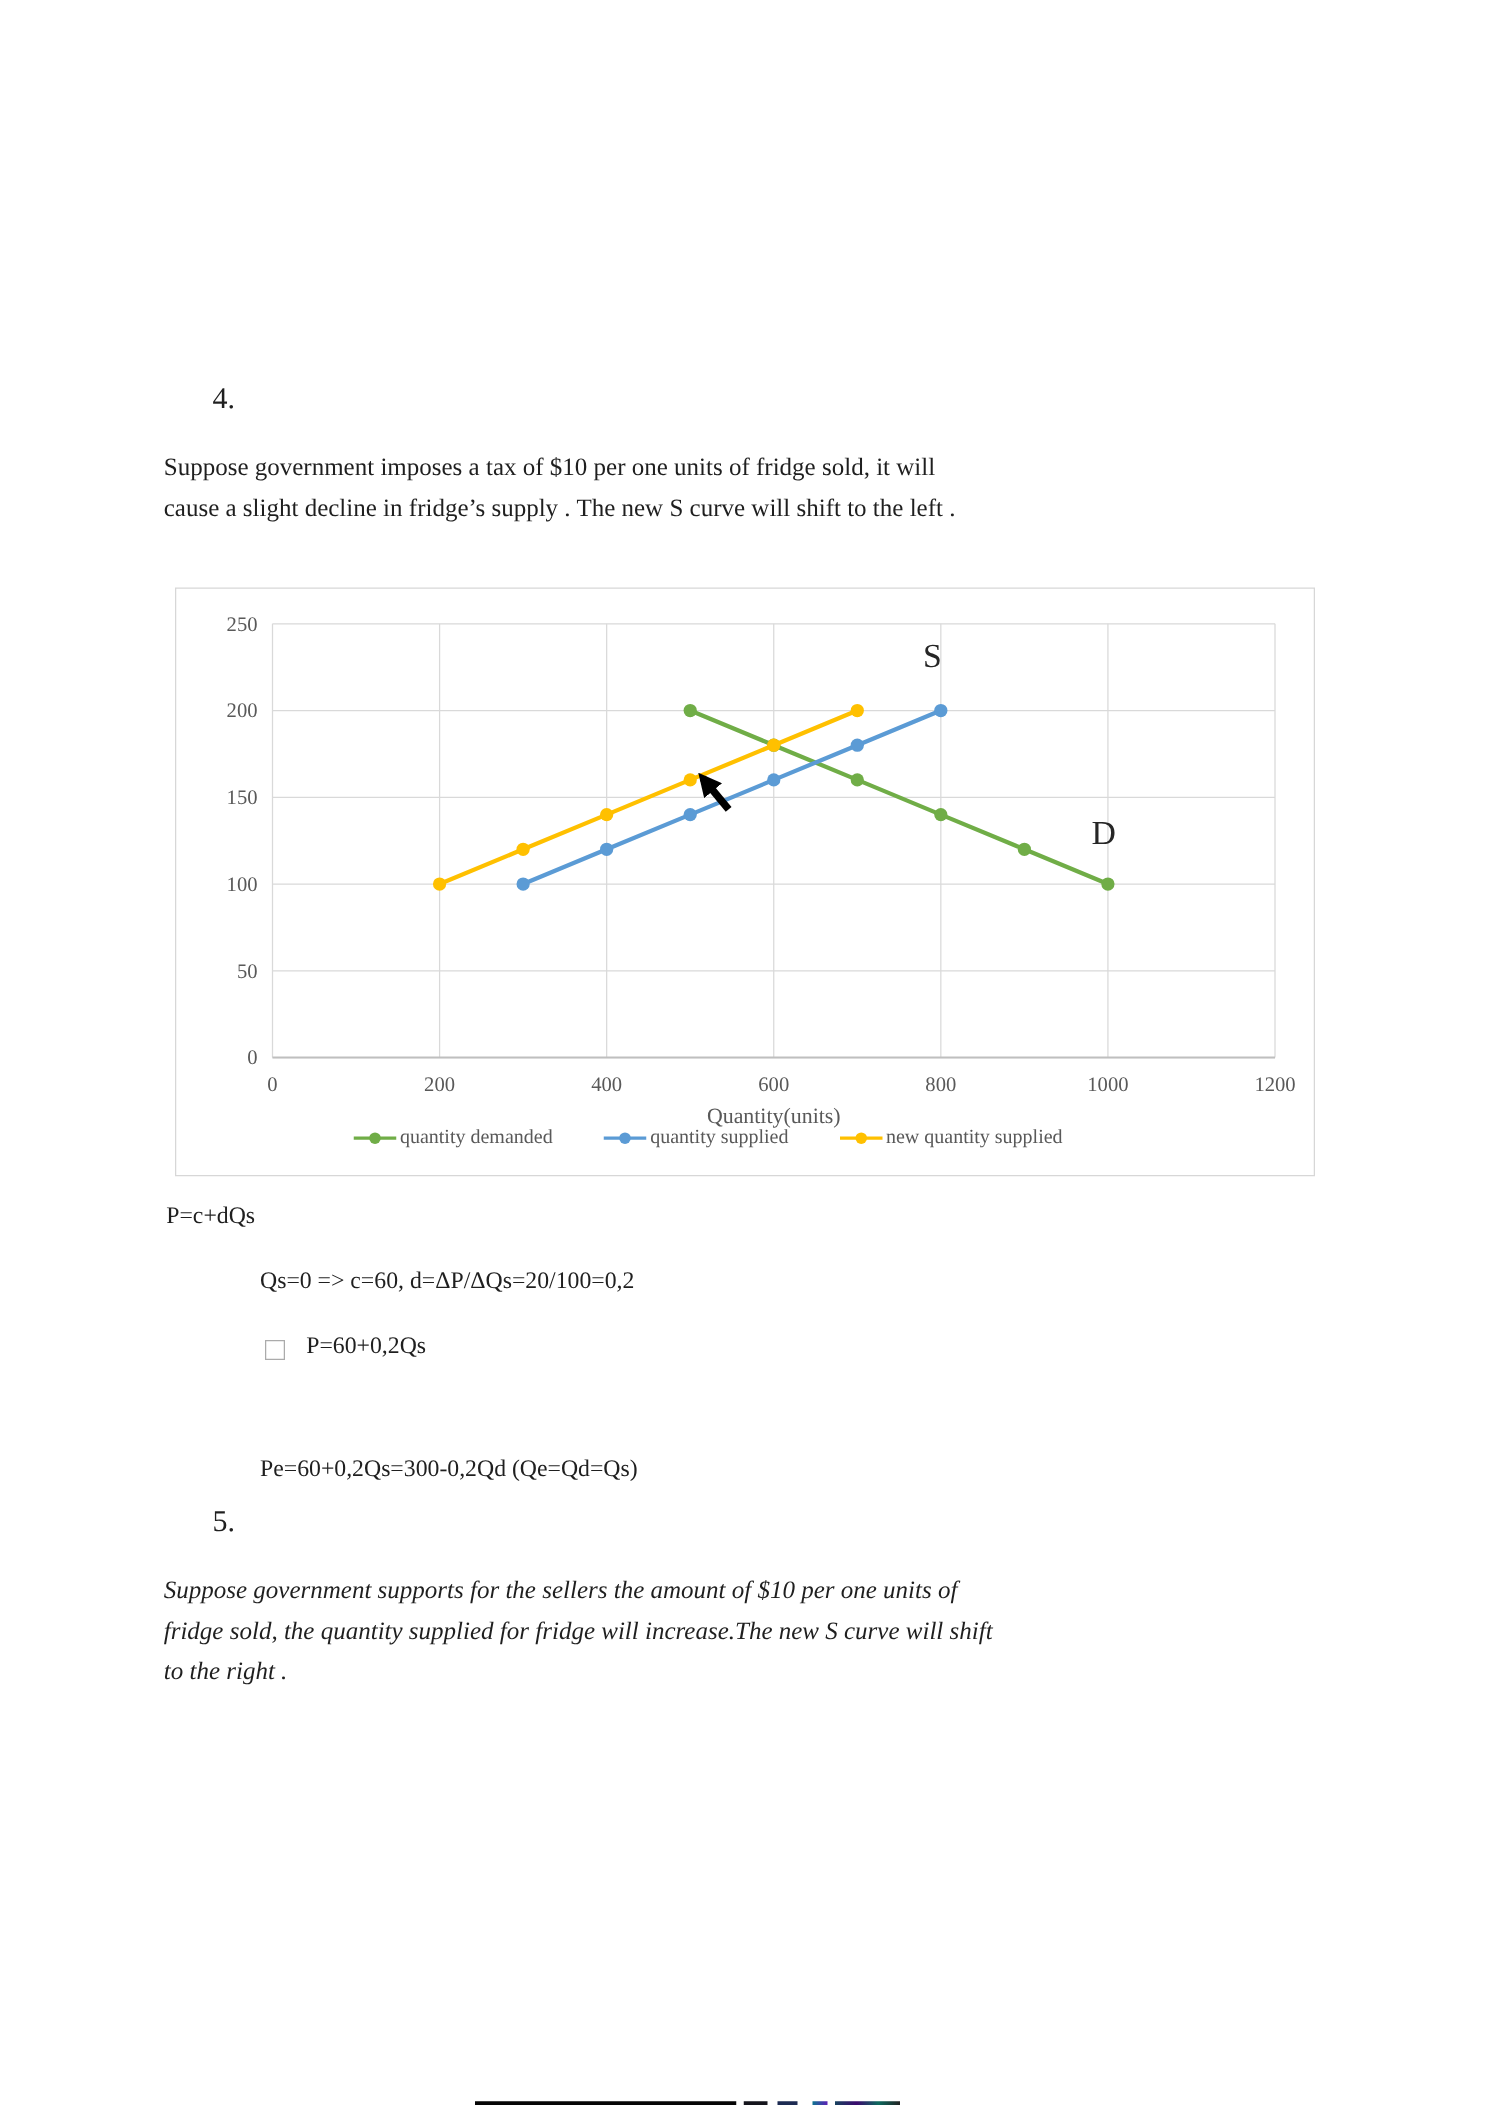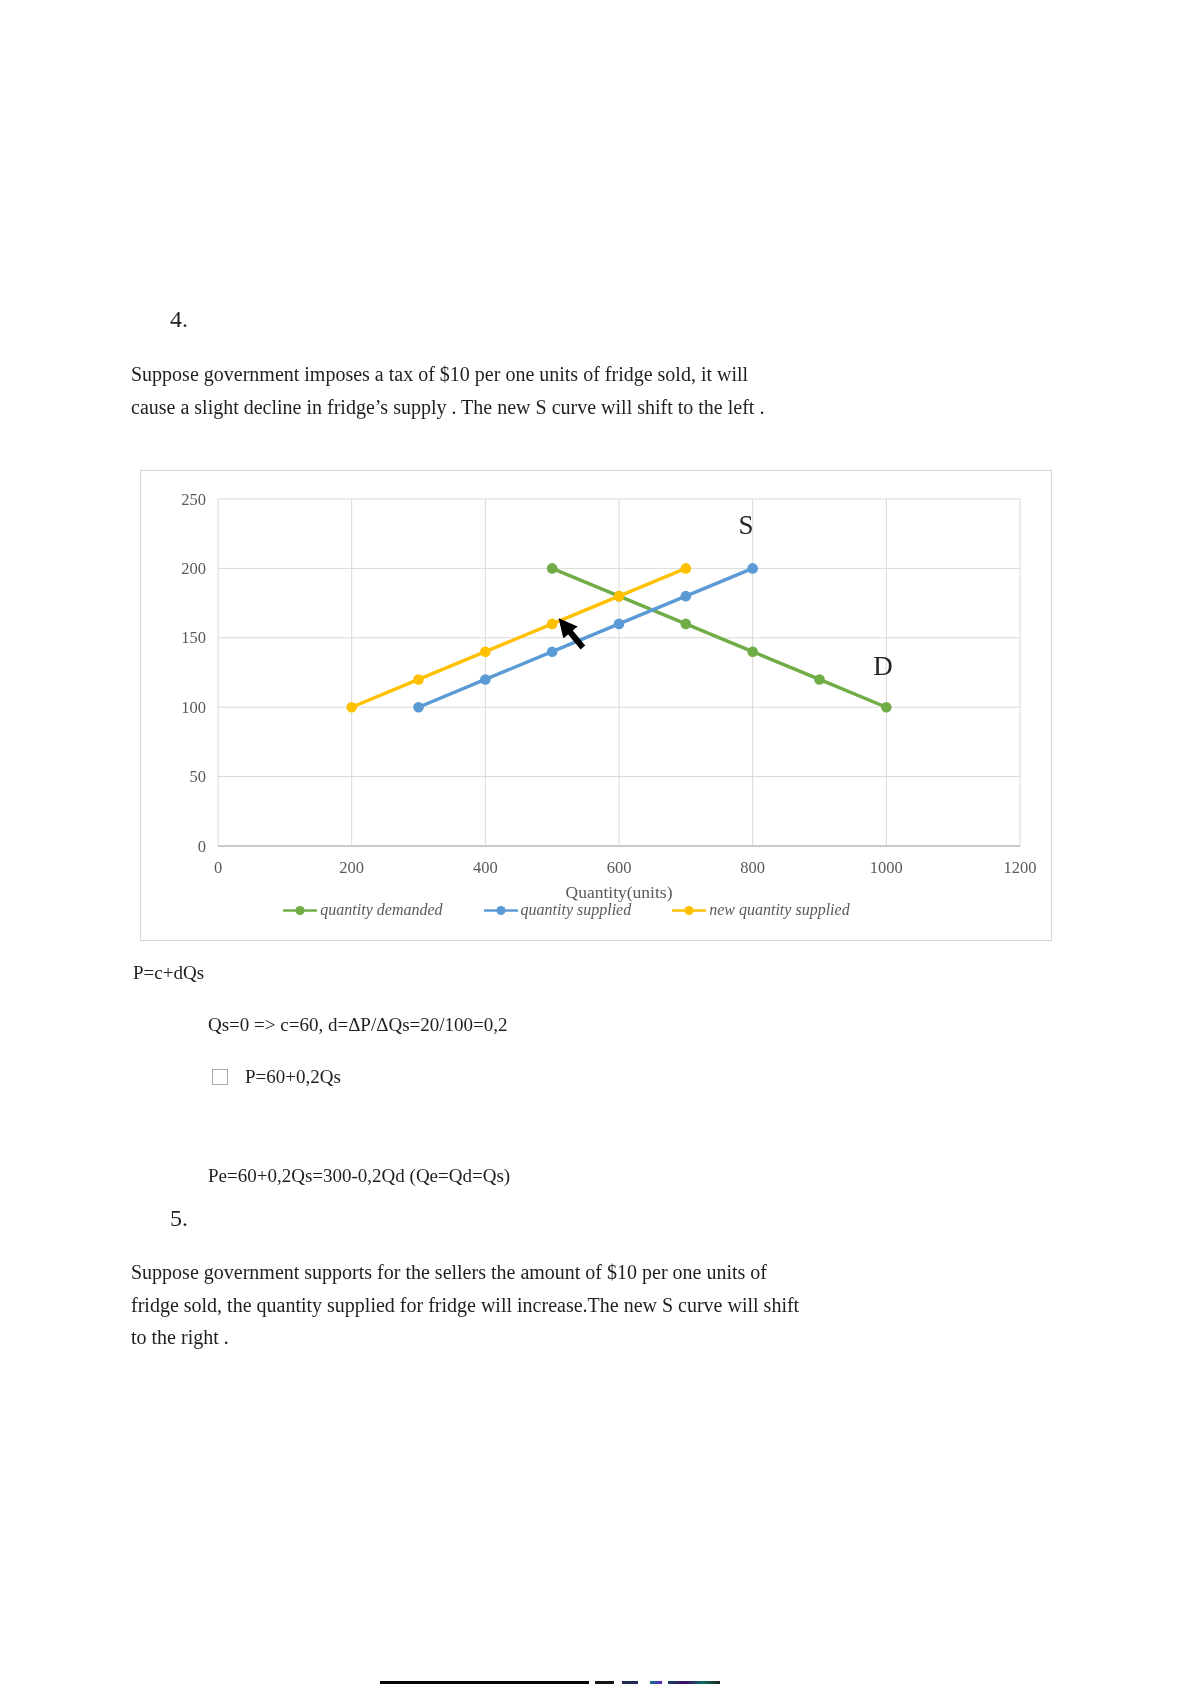--- a/index.html
+++ b/index.html
@@ -43,31 +43,30 @@
     gap:40px;
     transform:translateX(-31px);
   }
   .legend-item{
     display:flex;
     align-items:center;
     gap:2px;
     font-size:16px;
     color:#595959;
     white-space:nowrap;
-    font-style:italic;
   }
   
   .formula{
     position:absolute;
     font-size:19px;
     white-space:nowrap;
   }
   .bullet-row{
     display:flex;
-    align-items:center;
+    align-items:flex-end;
   }
   .checkbox{
     display:inline-block;
     width:16px; height:16px;
     border:1.4px solid #ababab;
     box-sizing:border-box;
     margin-right:17px;
     background:#fff;
     vertical-align:middle;
   }
@@ -186,21 +185,21 @@
   <div class="formula bullet-row" style="left:212px; top:1066px;">
     <span class="checkbox"></span>
     <span>P=60+0,2Qs</span>
   </div>
 
   <div class="formula" style="left:208px; top:1118px;margin-top:47px;">Pe=60+0,2Qs=300-0,2Qd (Qe=Qd=Qs)</div>
 
 
   <div class="sec-number" style="left:170px; top:1205px;">5.</div>
 
-  <div class="para" style="left:131px; top:1256px;">Suppose government supports for the sellers the amount of $10 per one units of
+  <div class="para" style="left:131px; top:1256px;font-style:italic;">Suppose government supports for the sellers the amount of $10 per one units of
 fridge sold, the quantity supplied for fridge will increase.The new S curve will shift
 to the right .</div>
 
   <div class="cutoff">
     <span class="cut-bar"></span>
     <span class="cut-f1"></span>
     <span class="cut-f2"></span>
     <span class="cut-f3"></span>
     <span class="cut-f4"></span>
   </div>

